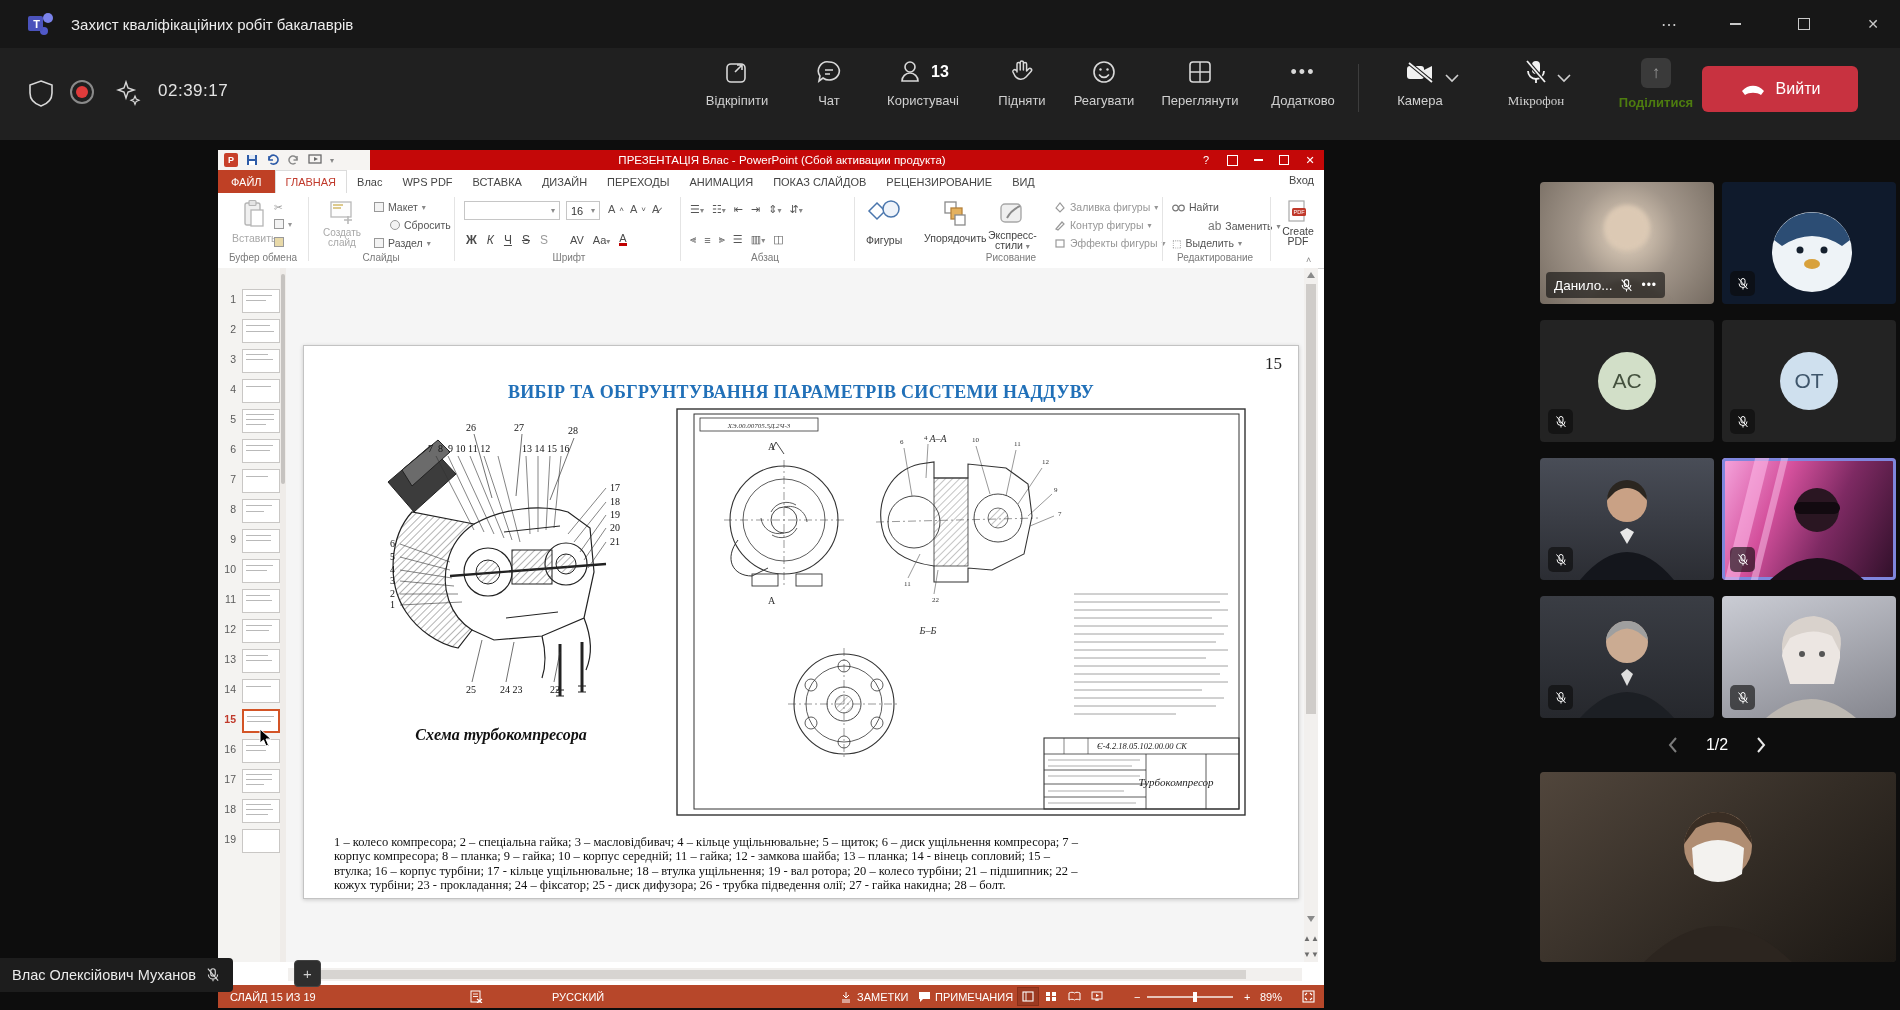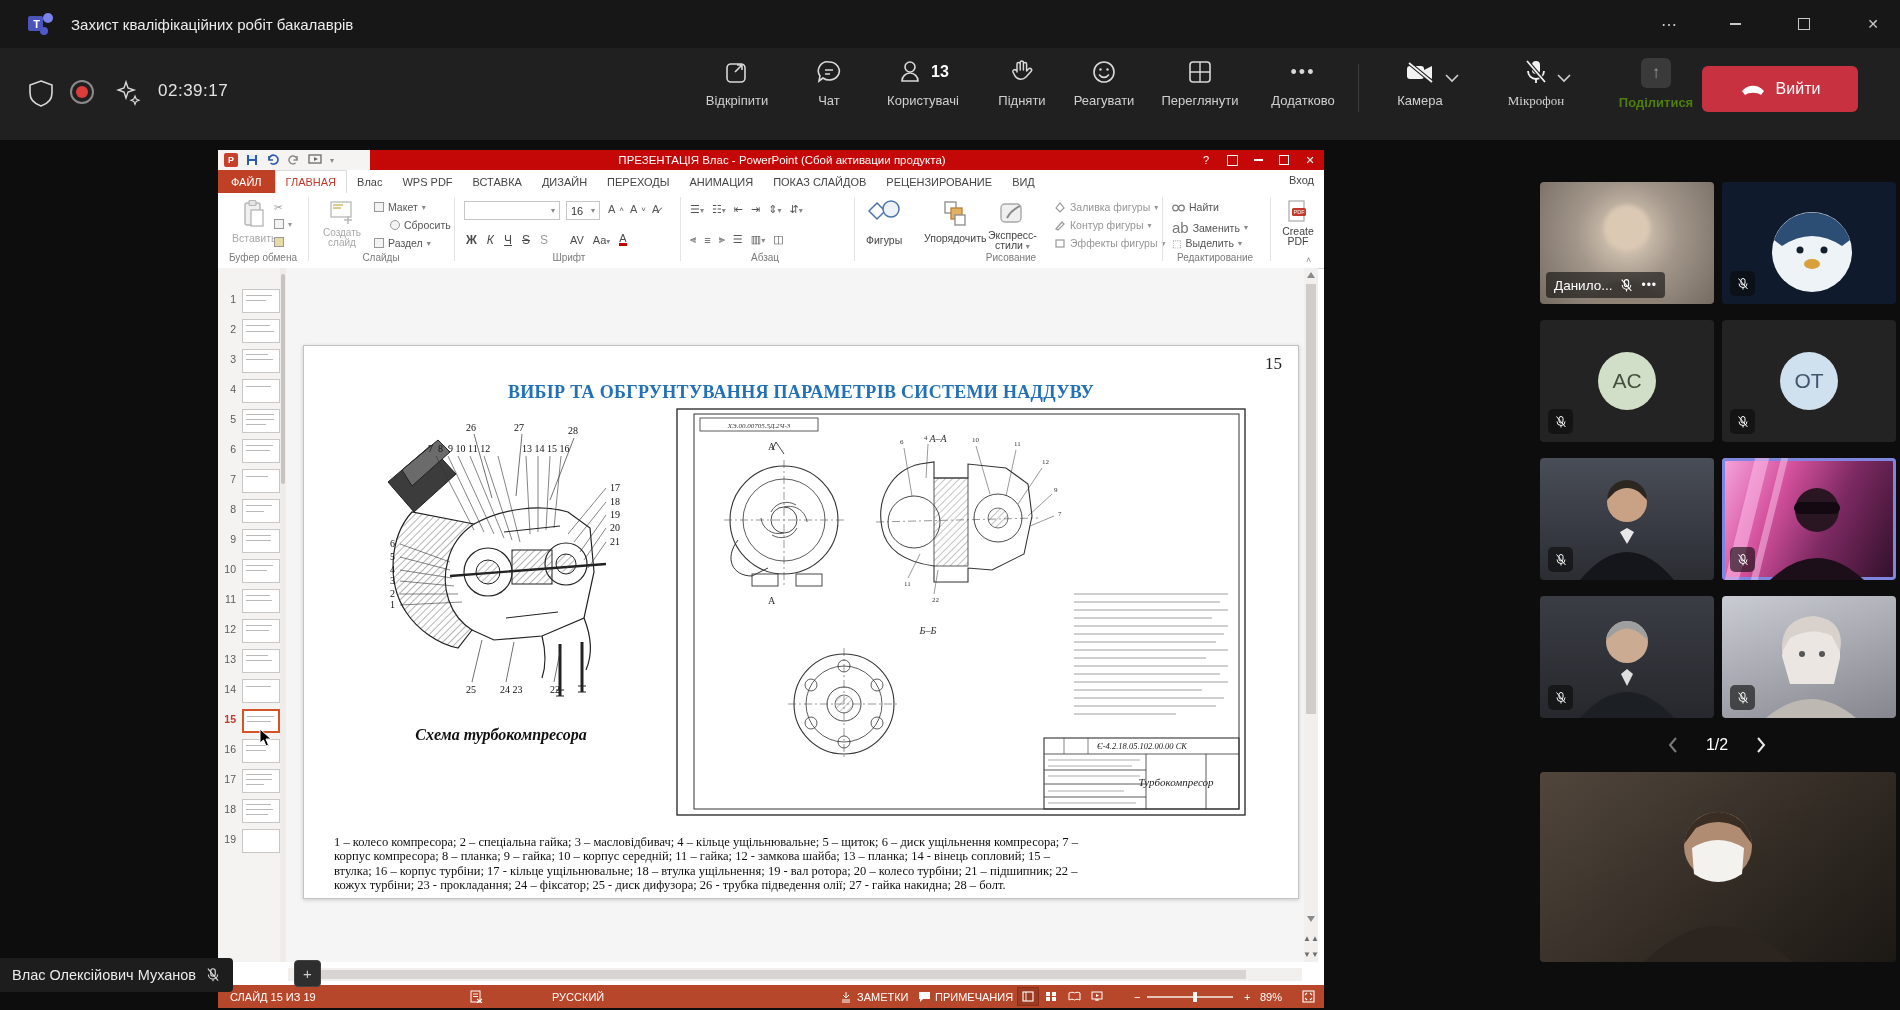--- a/index.html
+++ b/index.html
@@ -425,21 +425,21 @@
       <div class="rsep" style="left:944px;"></div>
 
       <div class="minirow" style="left:954px;top:8px;">
         <svg width="13" height="10" viewBox="0 0 13 10">
           <circle cx="3.5" cy="6" r="2.8" fill="none" stroke="#777" stroke-width="1.2"></circle>
             <circle cx="9.5" cy="6" r="2.8" fill="none" stroke="#777" stroke-width="1.2"></circle>
         </svg>
         <span>Найти</span>
       </div>
       <div class="minirow" style="left:954px;top:26px;">
-        <span style="font-size:15px;color:#777;">ab</span>
+        <span style="font-size:12px;color:#777;margin-left:36px;">ab</span>
           <span>Заменить</span>
           <span style="font-size:8px;color:#888;">▾</span>
       </div>
       <div class="minirow" style="left:954px;top:44px;">
         <span style="font-size:10px;color:#777;">⬚</span>
           <span>Выделить</span>
           <span style="font-size:8px;color:#888;">▾</span>
       </div>
       <div class="rlabel" style="left:944px;width:106px;">Редактирование</div>
       <div class="rsep" style="left:1052px;"></div>

